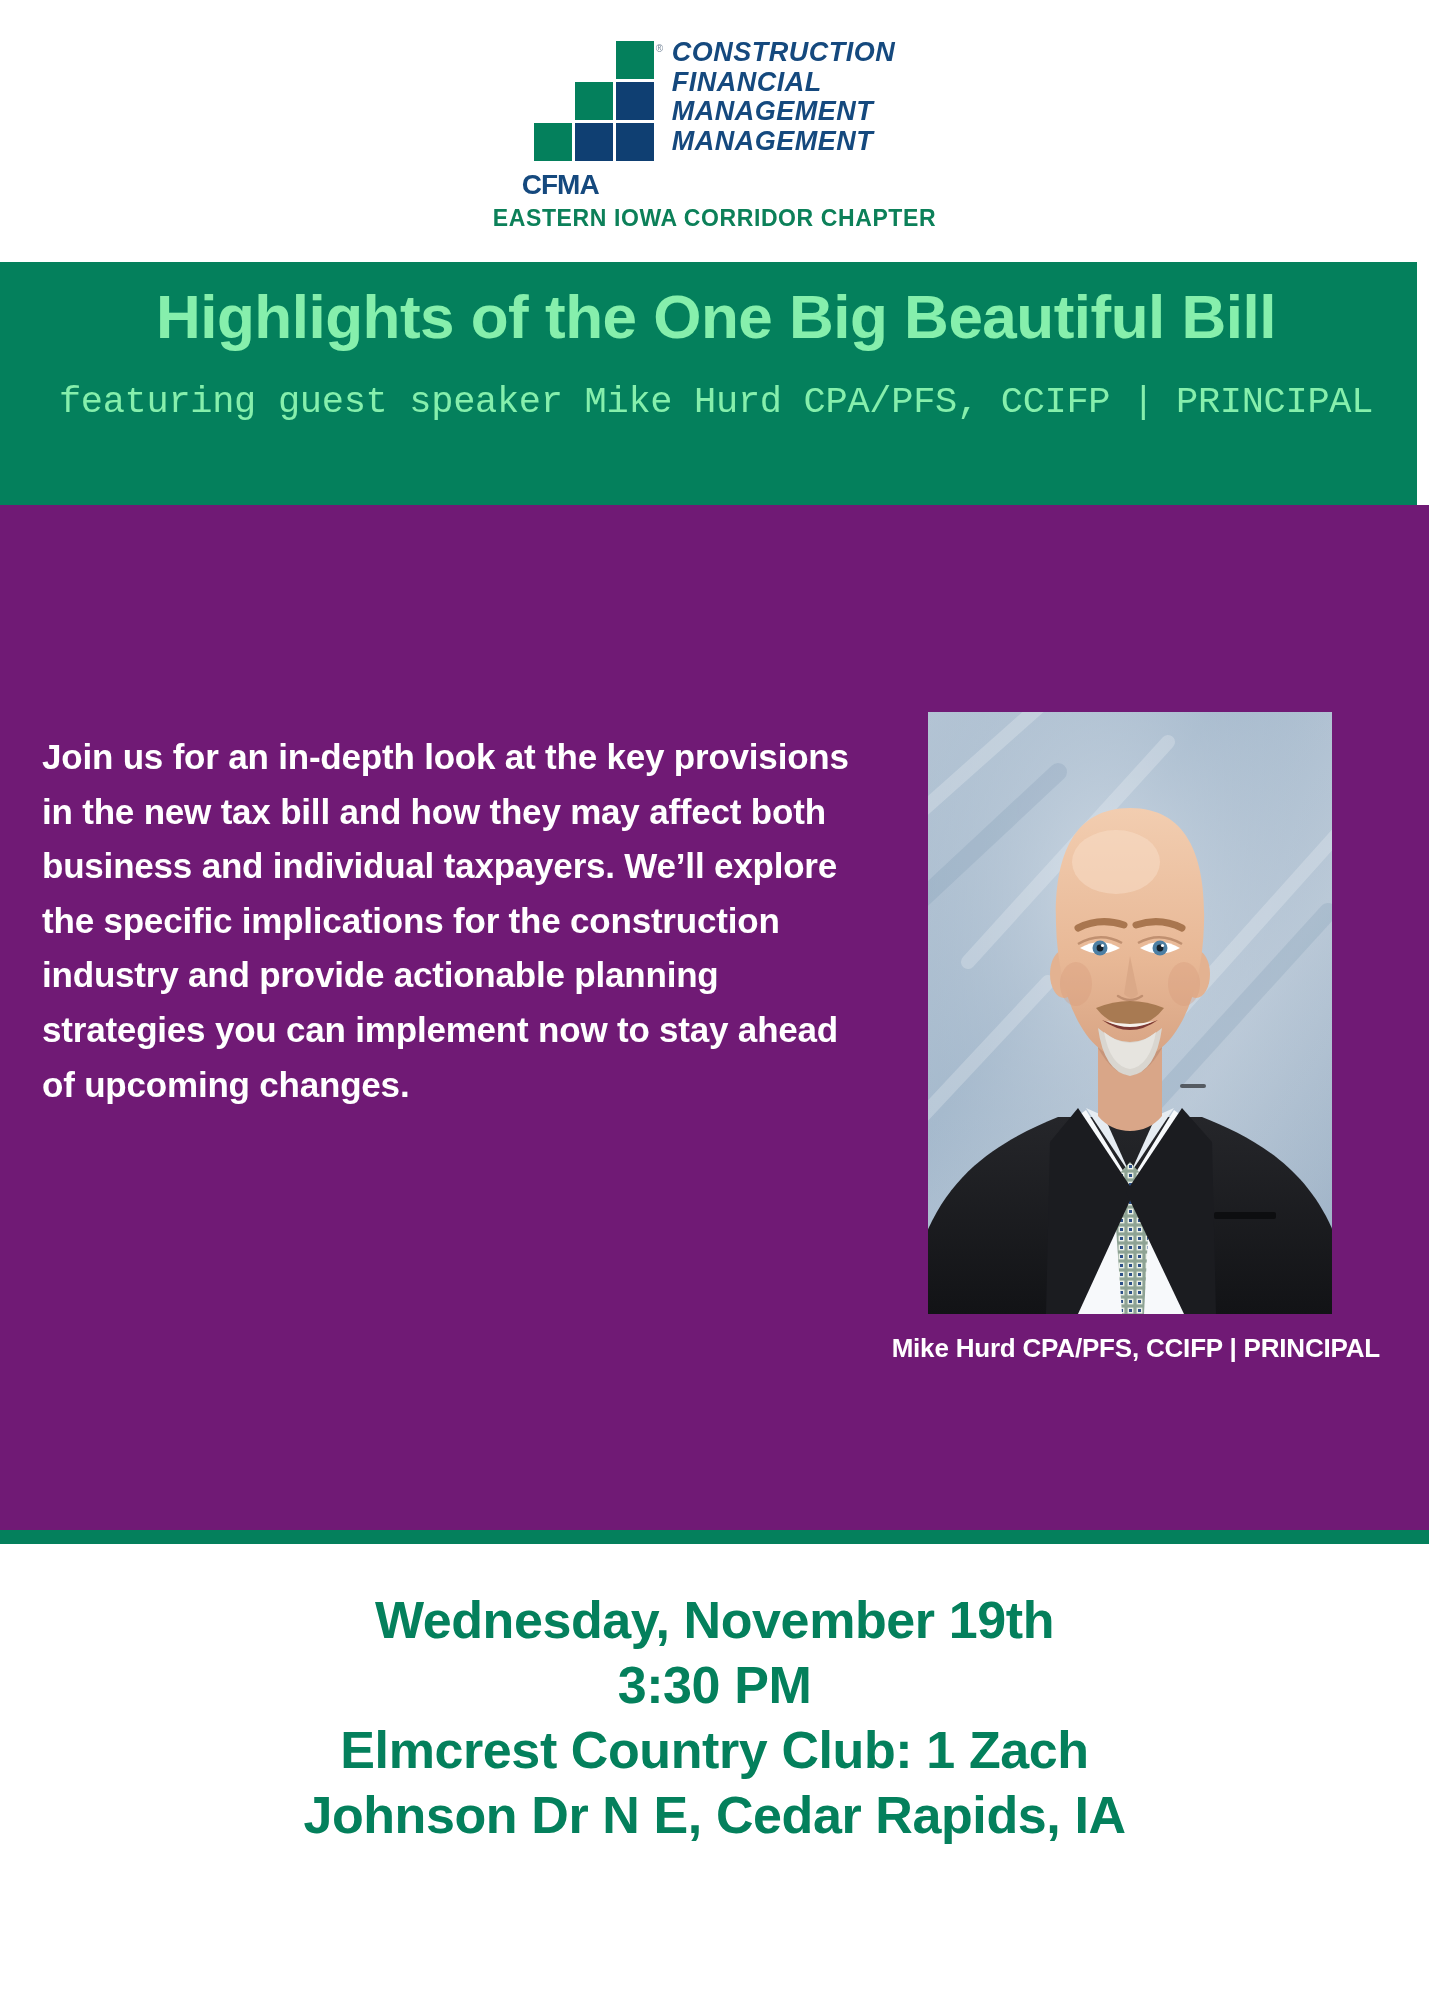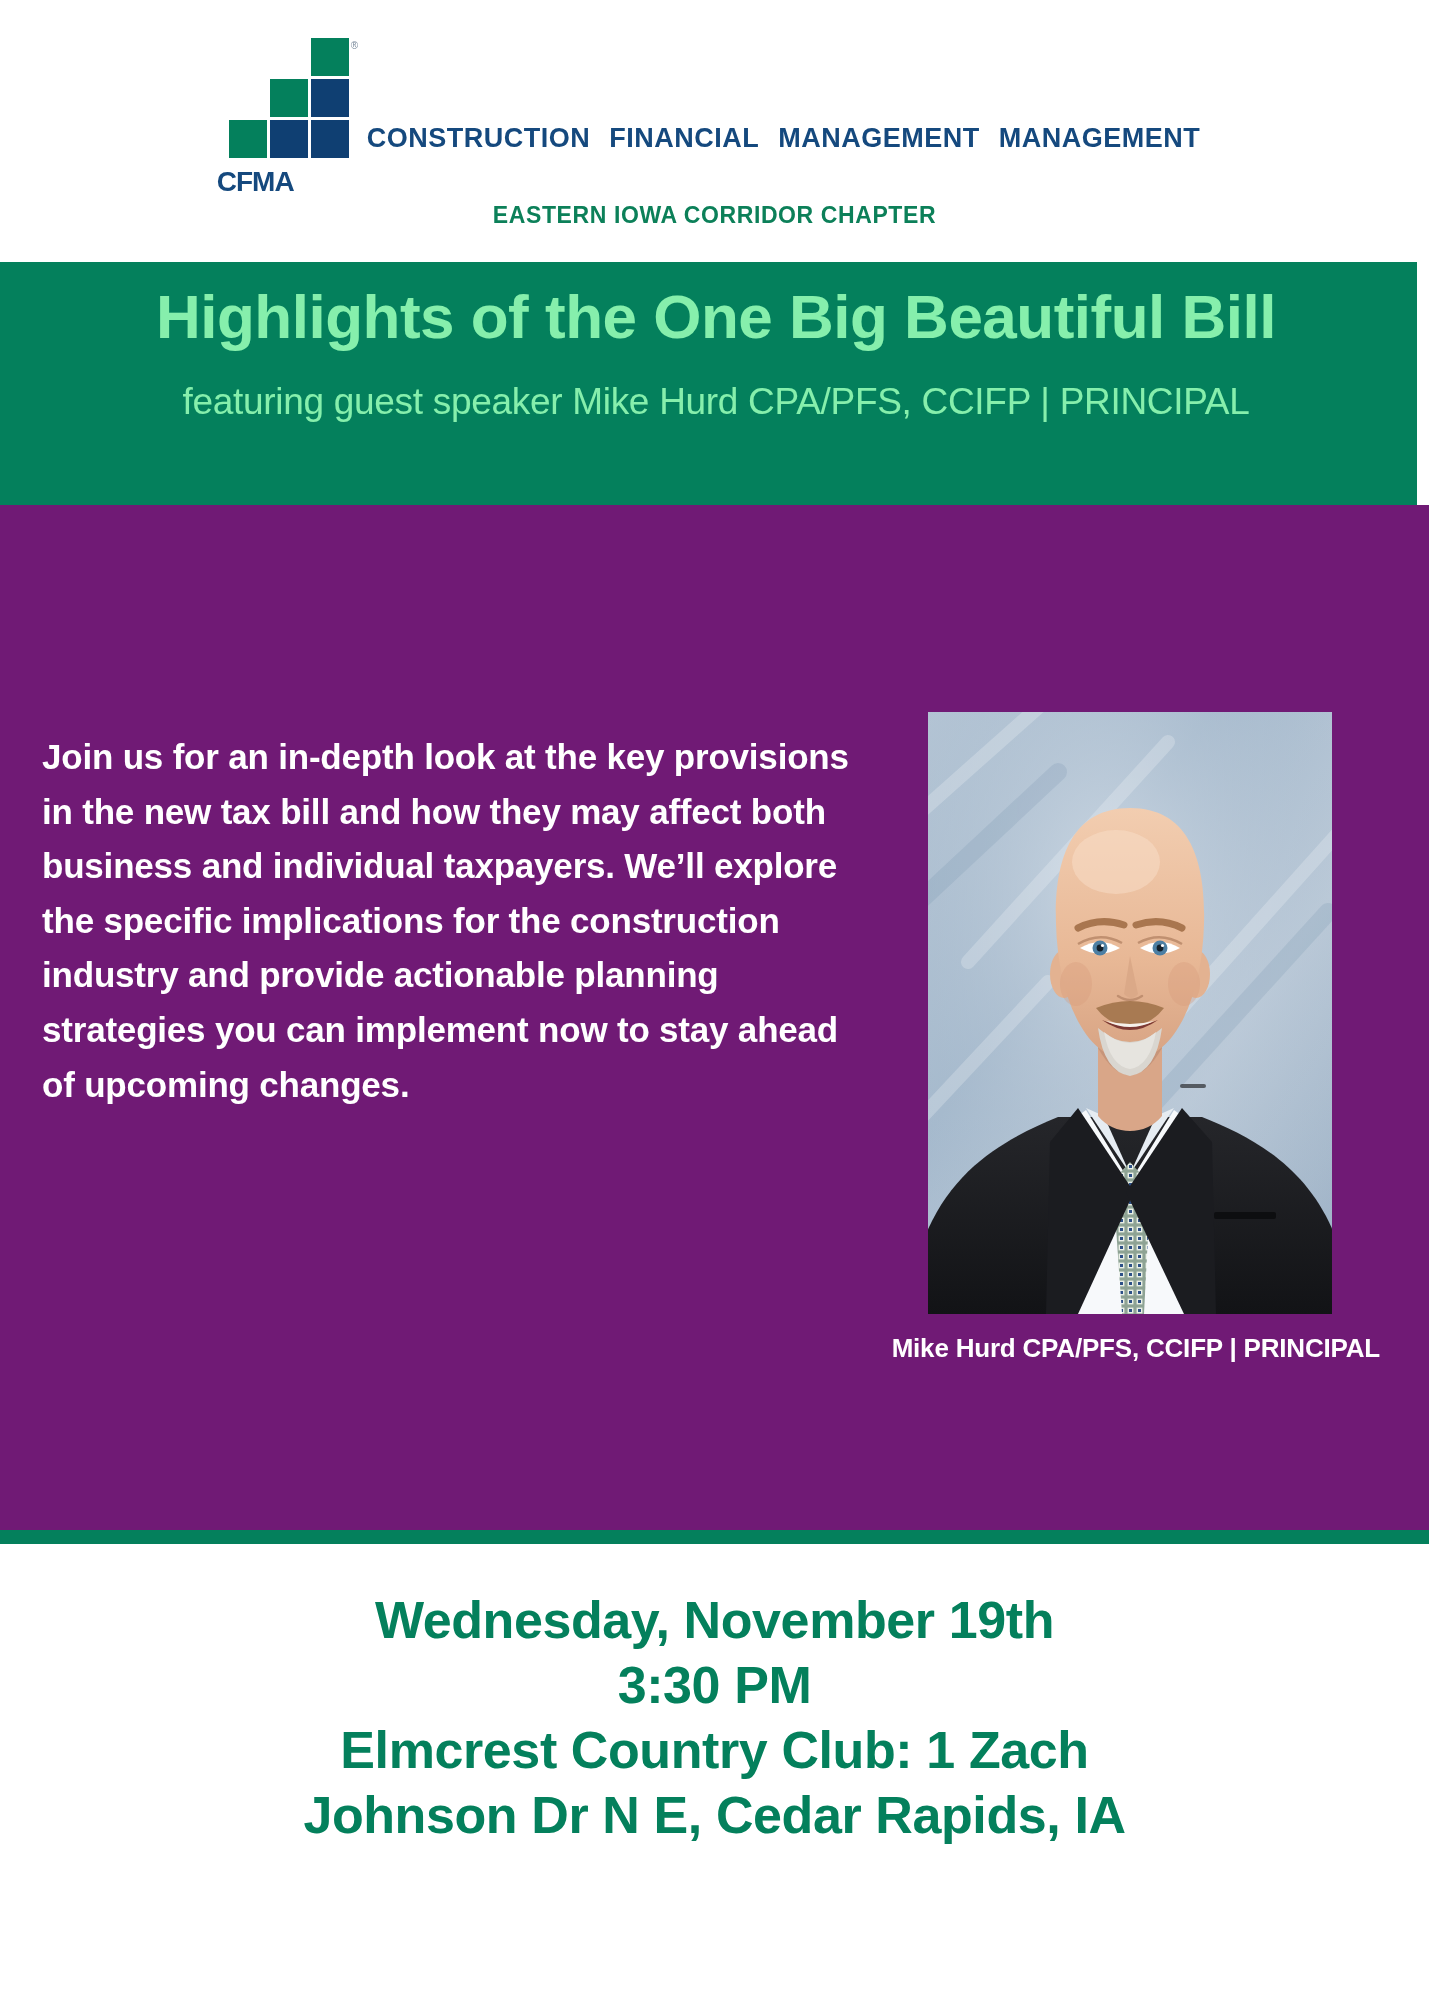--- a/index.html
+++ b/index.html
@@ -72,23 +72,24 @@
     bottom:-40px;
     font-size:28px;
     font-weight:bold;
     letter-spacing:-1px;
     color:#15497e;
     font-family:"Liberation Sans", sans-serif;
     line-height:1;
   }
   .logo-words {
     display:flex;
-    flex-direction:row;
-    gap:19px;
+    flex-direction:column;
+    gap:0;
     padding-bottom:2px;
+    font-style:italic;
   }
   .logo-words span {
     font-size:27px;
     font-weight:bold;
     letter-spacing:0.5px;
     color:#15497e;
     line-height:1.1;
     font-family:"Liberation Sans", sans-serif;
   }
   .chapter-line {
@@ -118,21 +119,21 @@
     font-family:"Liberation Sans", sans-serif;
     padding:0 70px;
   }
   .subtitle {
     margin-top:30px;
     text-align:center;
     font-size:37px;
     font-weight:normal;
     letter-spacing:-0.3px;
     line-height:1.15;
-    font-family:Liberation Sans, sans-serif;
+    font-family:Liberation Mono, monospace;
   }
 
   
   .band-blue {
     position:absolute;
     top:505px; left:0; right:0;
     height:1025px;
     background:#701a75;
   }
   .body-copy {

